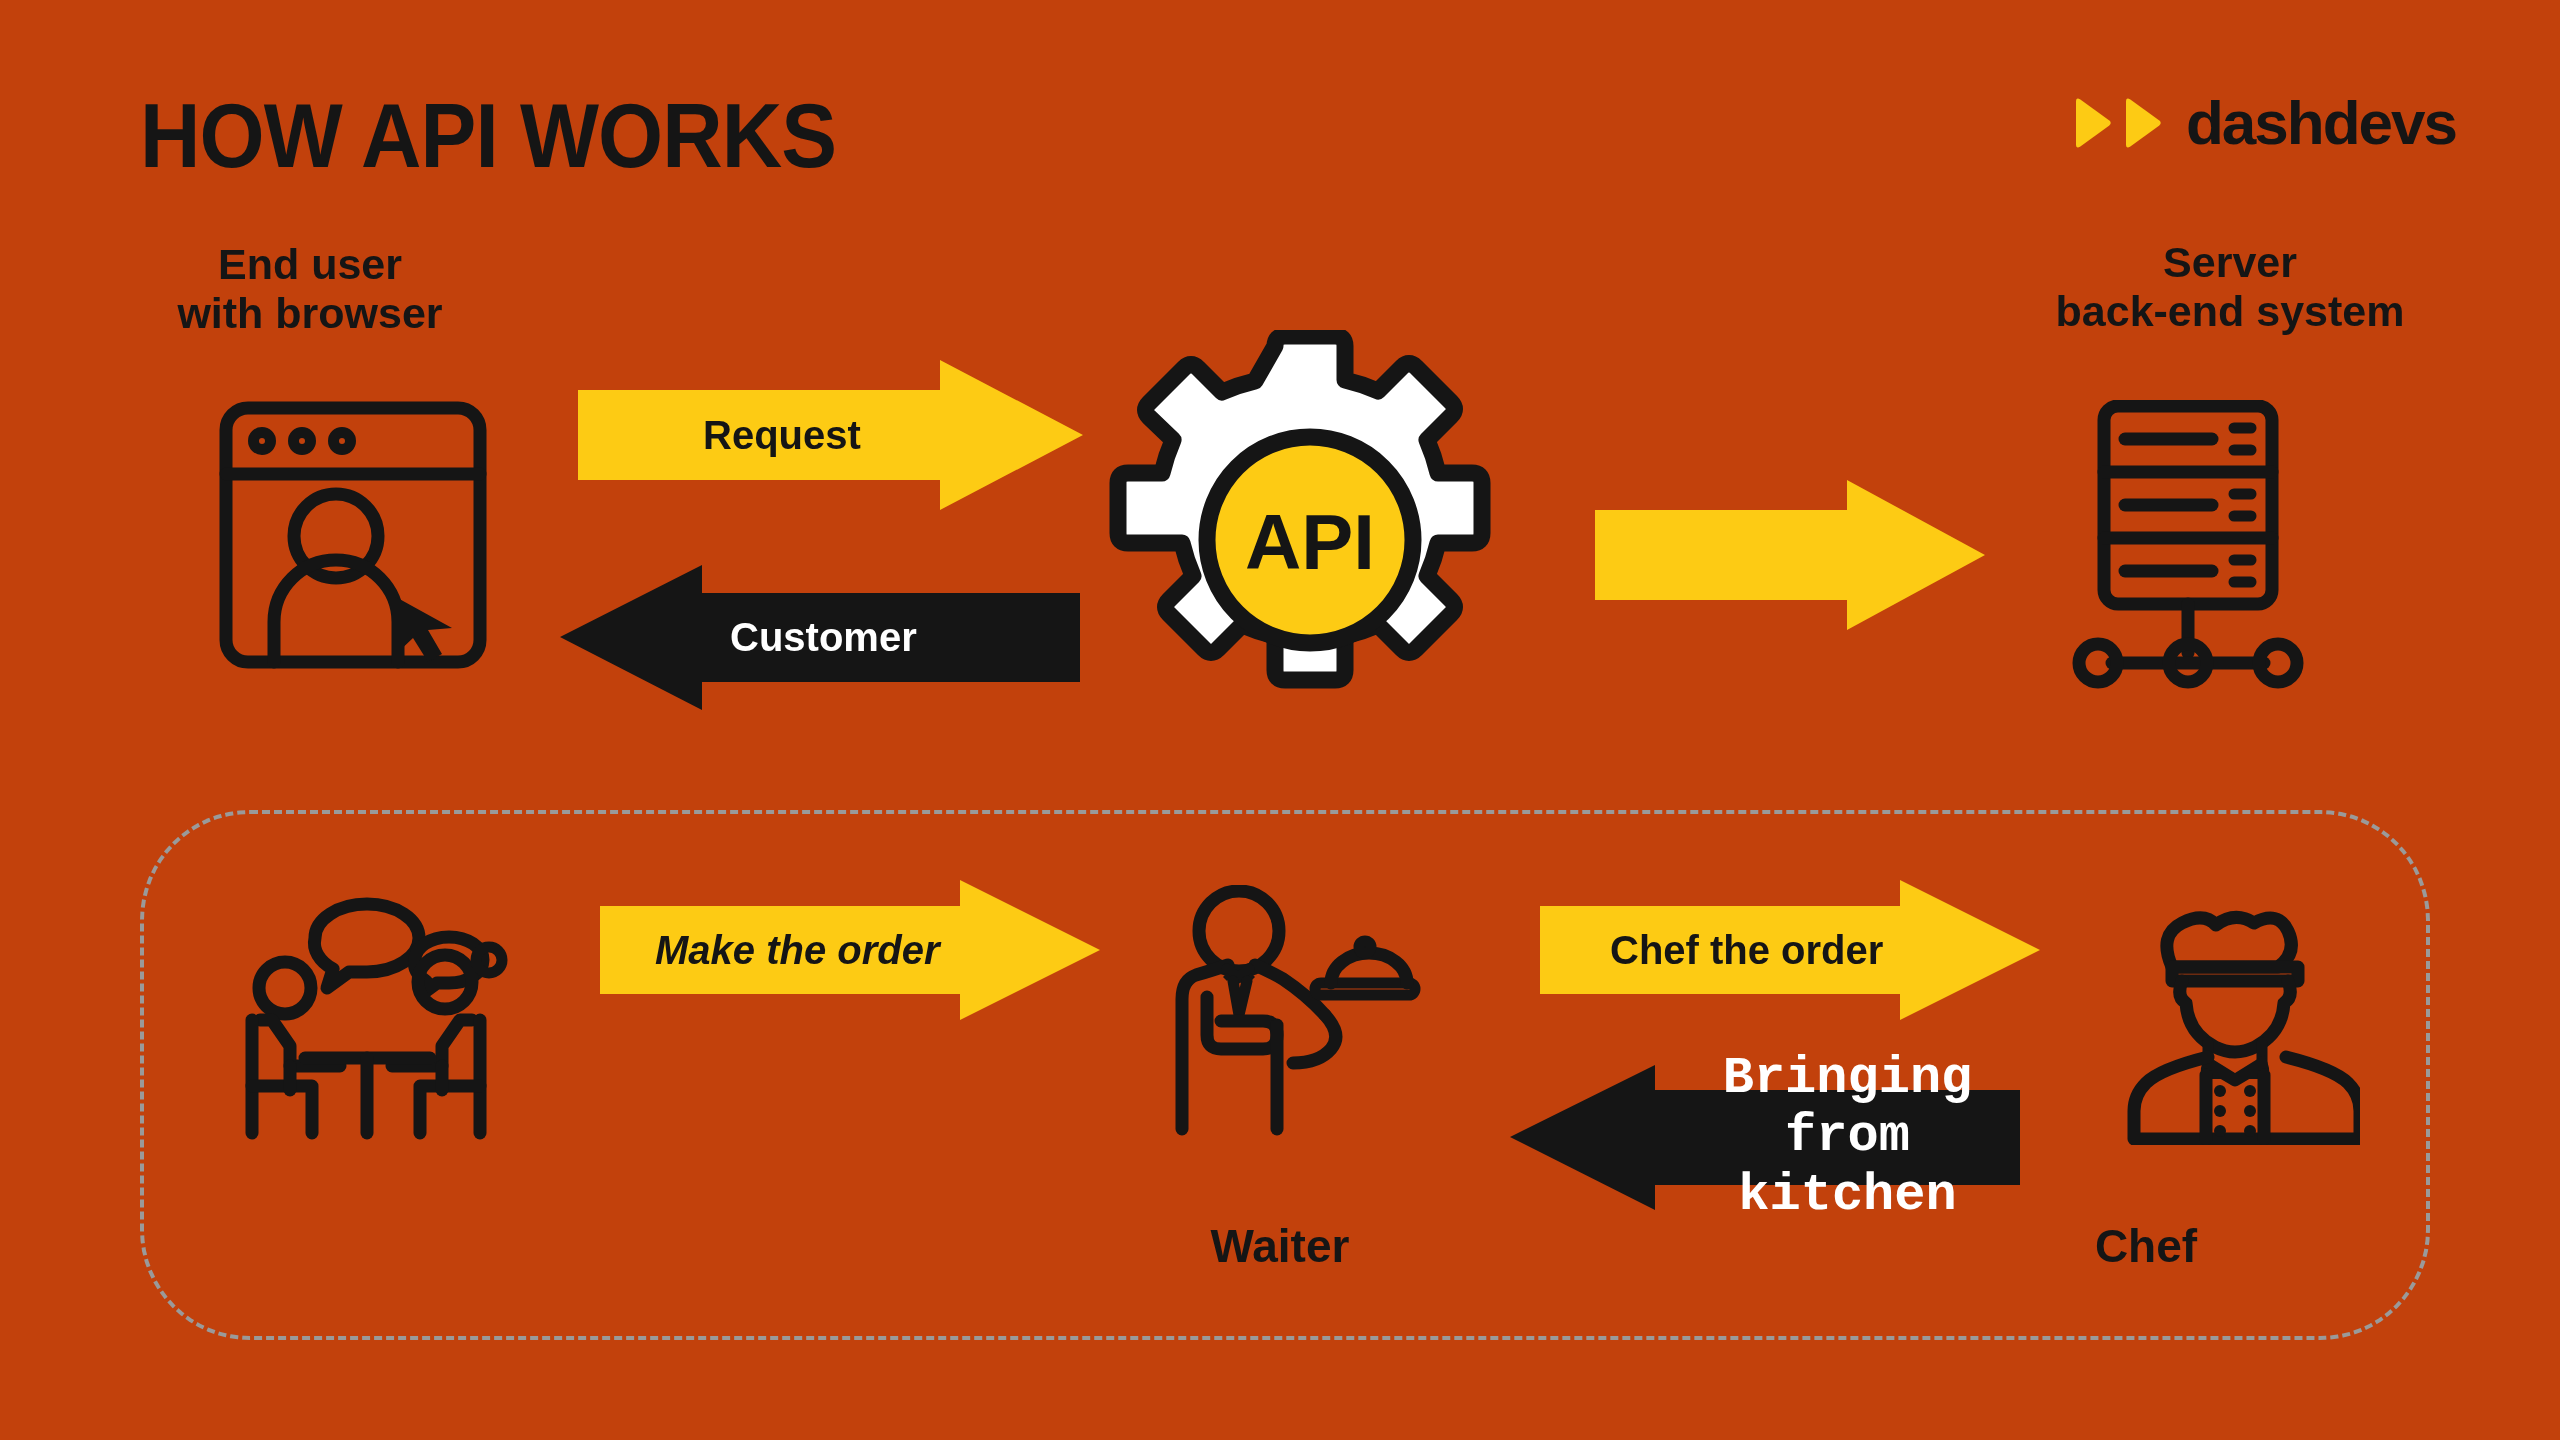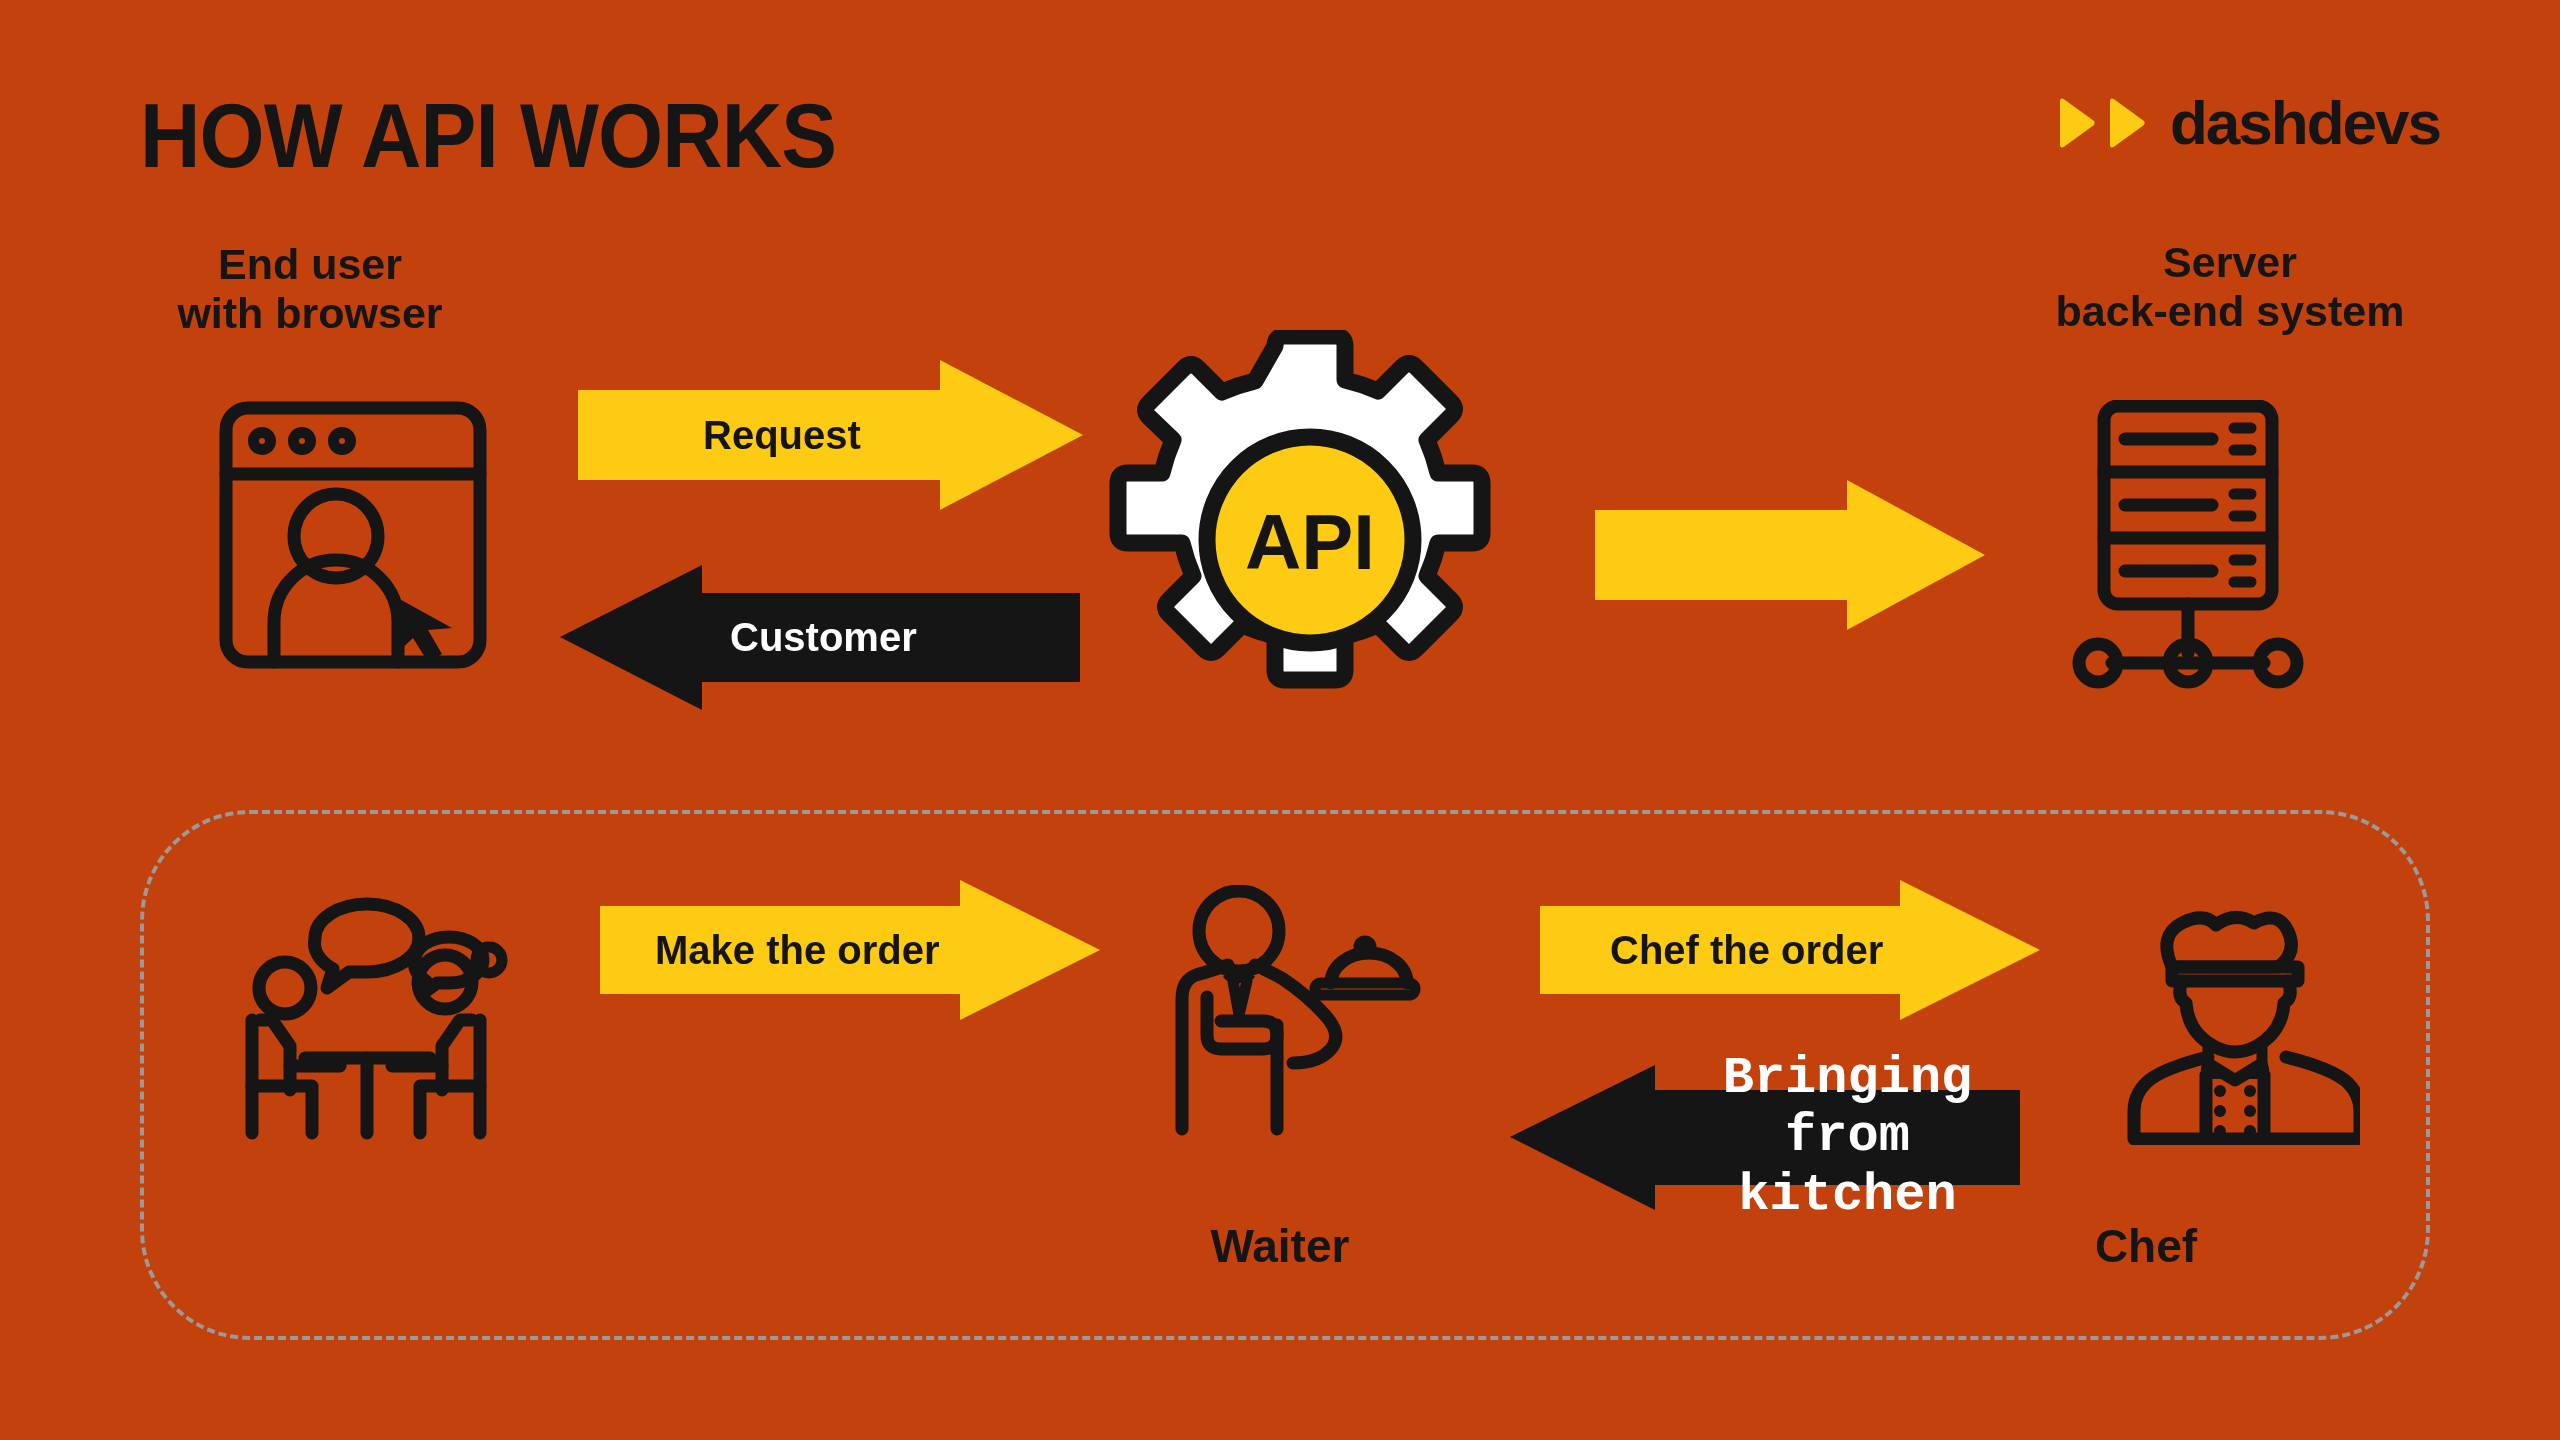--- a/index.html
+++ b/index.html
@@ -9,21 +9,21 @@
   #stage { position:relative; width:2560px; height:1440px; background:#c2410c; }
 
   
   #page-title{
     position:absolute; left:140px; top:85px;
     font-size:90px; font-weight:900; letter-spacing:-1px;
     color:#151515; transform:scaleX(0.93); transform-origin:left center;
     white-space:nowrap;
   }
   #logo{
-    position:absolute; right:120px; top:92px;
+    position:absolute; right:104px; top:92px;
     display:flex; align-items:center; gap:22px;
   }
   .logo-marks{ display:flex; align-items:center; gap:6px; }
   .logo-mark{ width:44px; height:54px; }
   #logo-word{
     font-size:62px; font-weight:800; letter-spacing:-2px; color:#151515;
     line-height:1;
   }
 
   
@@ -71,21 +71,21 @@
   
   #icon-customer{ position:absolute; left:240px;  top:890px; width:290px; height:250px; }
   #icon-waiter  { position:absolute; left:1165px; top:885px; width:260px; height:255px; }
   #icon-chef    { position:absolute; left:2110px; top:905px; width:250px; height:240px; }
 
   #label-customer{ left:200px;  top:1220px; width:380px; font-size:46px; }
   #label-waiter  { left:1090px; top:1220px; width:380px; font-size:46px; }
   #label-chef    { left:1956px; top:1220px; width:380px; font-size:46px; }
 
   #arrow-make   { left:600px;  top:880px;  width:500px; height:140px; }
-  #arrow-make .arrow-text   { font-size:40px; justify-content:flex-start; padding-left:55px; }
+  #arrow-make .arrow-text   { font-size:40px; justify-content:flex-start; padding-left:55px;font-style:italic; }
 
   #arrow-delivery{ left:595px; top:1065px; width:495px; height:140px; }
   #arrow-delivery .arrow-text{ font-size:40px; justify-content:flex-start; padding-left:150px; }
 
   #arrow-take   { left:1540px; top:880px;  width:500px; height:140px; }
   #arrow-take .arrow-text   { font-size:40px; justify-content:flex-start; padding-left:70px; }
 
   #arrow-bringing{ left:1510px; top:1065px; width:510px; height:145px; }
   #arrow-bringing .arrow-text{ font-size:52px; justify-content:flex-start; padding-left:165px;font-family:Liberation Mono, monospace; }
 

